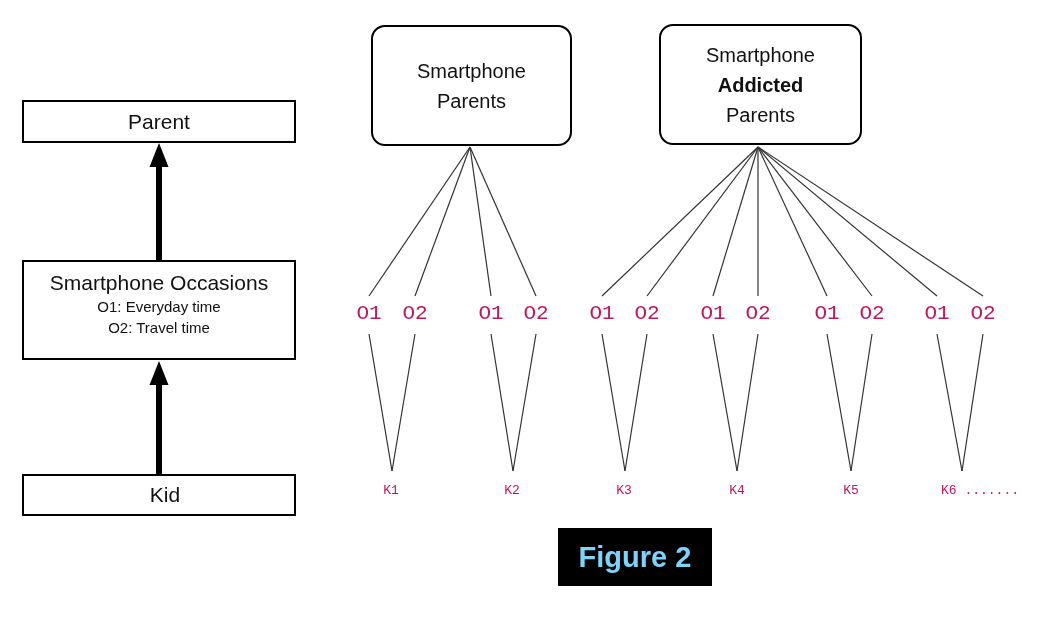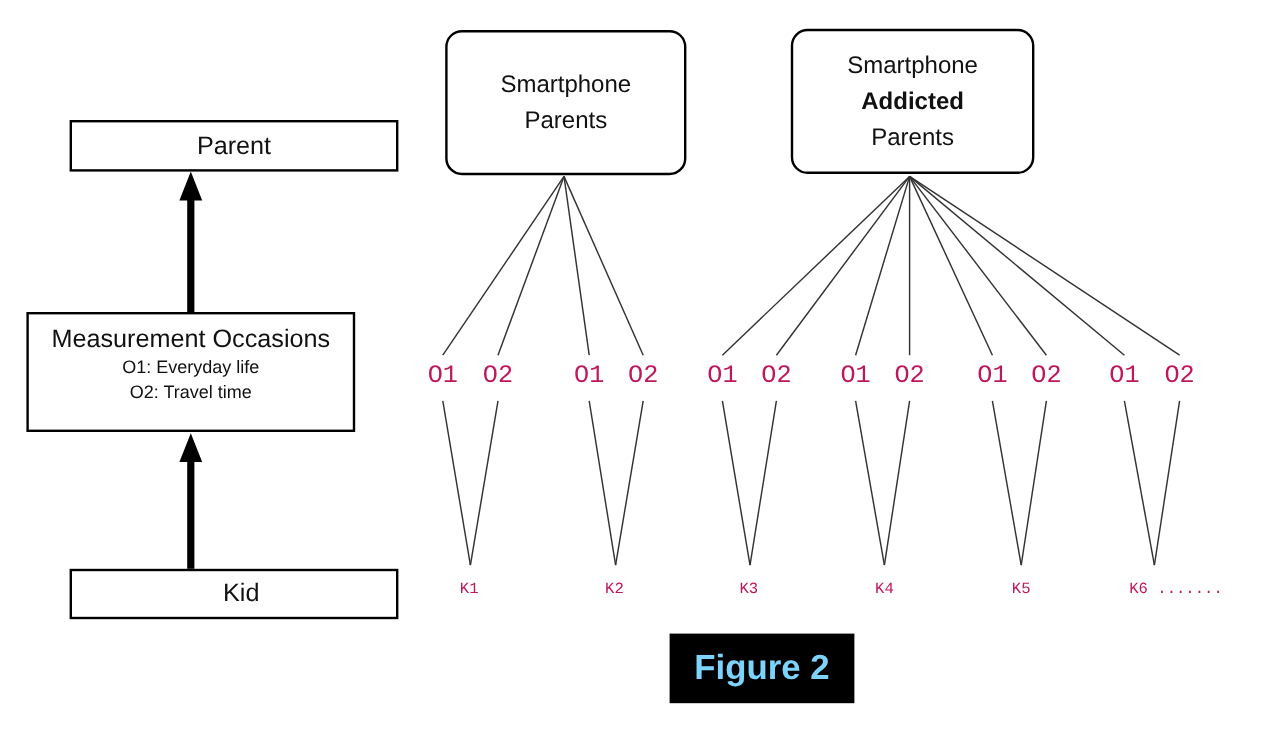--- a/index.html
+++ b/index.html
@@ -27,21 +27,20 @@
     border: 2px solid #000000;
     background: #ffffff;
     display: flex;
     align-items: center;
     justify-content: center;
     text-align: left;
     color: #111111;
   }
   .plain-box {
     font-size: 21px;
-    margin-left: 36px;
   }
   #parent-box   { left: 22px;  top: 100px; width: 274px; height: 43px; }
   #kid-box      { left: 22px;  top: 474px; width: 274px; height: 42px; padding-left: 12px; }
   #mo-box {
     left: 22px; top: 260px; width: 274px; height: 100px;
     flex-direction: column;
     justify-content: flex-start;
     padding-top: 8px;
   }
   #mo-box .mo-title { font-size: 21px; line-height: 26px; }
@@ -129,22 +128,22 @@
       <rect x="156" y="380" width="6" height="95"></rect>
       <polygon points="159,361 149.5,385 168.5,385"></polygon>
     </g>
   </svg>
 
   <div class="box plain-box" id="parent-box">
     <span>Parent</span>
   </div>
 
   <div class="box" id="mo-box">
-    <div class="mo-title">Measurement Occasions</div>
-    <div class="mo-item">O1: Everyday life</div>
+    <div class="mo-title">Smartphone Occasions</div>
+    <div class="mo-item">O1: Everyday time</div>
     <div class="mo-item">O2: Travel time</div>
   </div>
 
   <div class="box plain-box" id="kid-box">
     <span>Kid</span>
   </div>
 
   <div class="box group-box" id="group-box-0">
     <div>Smartphone</div>
     <div>Parents</div>

